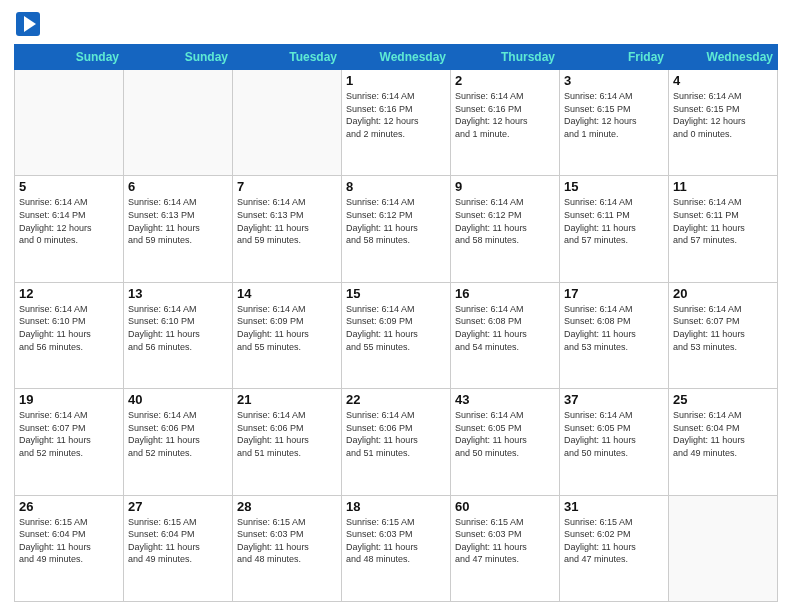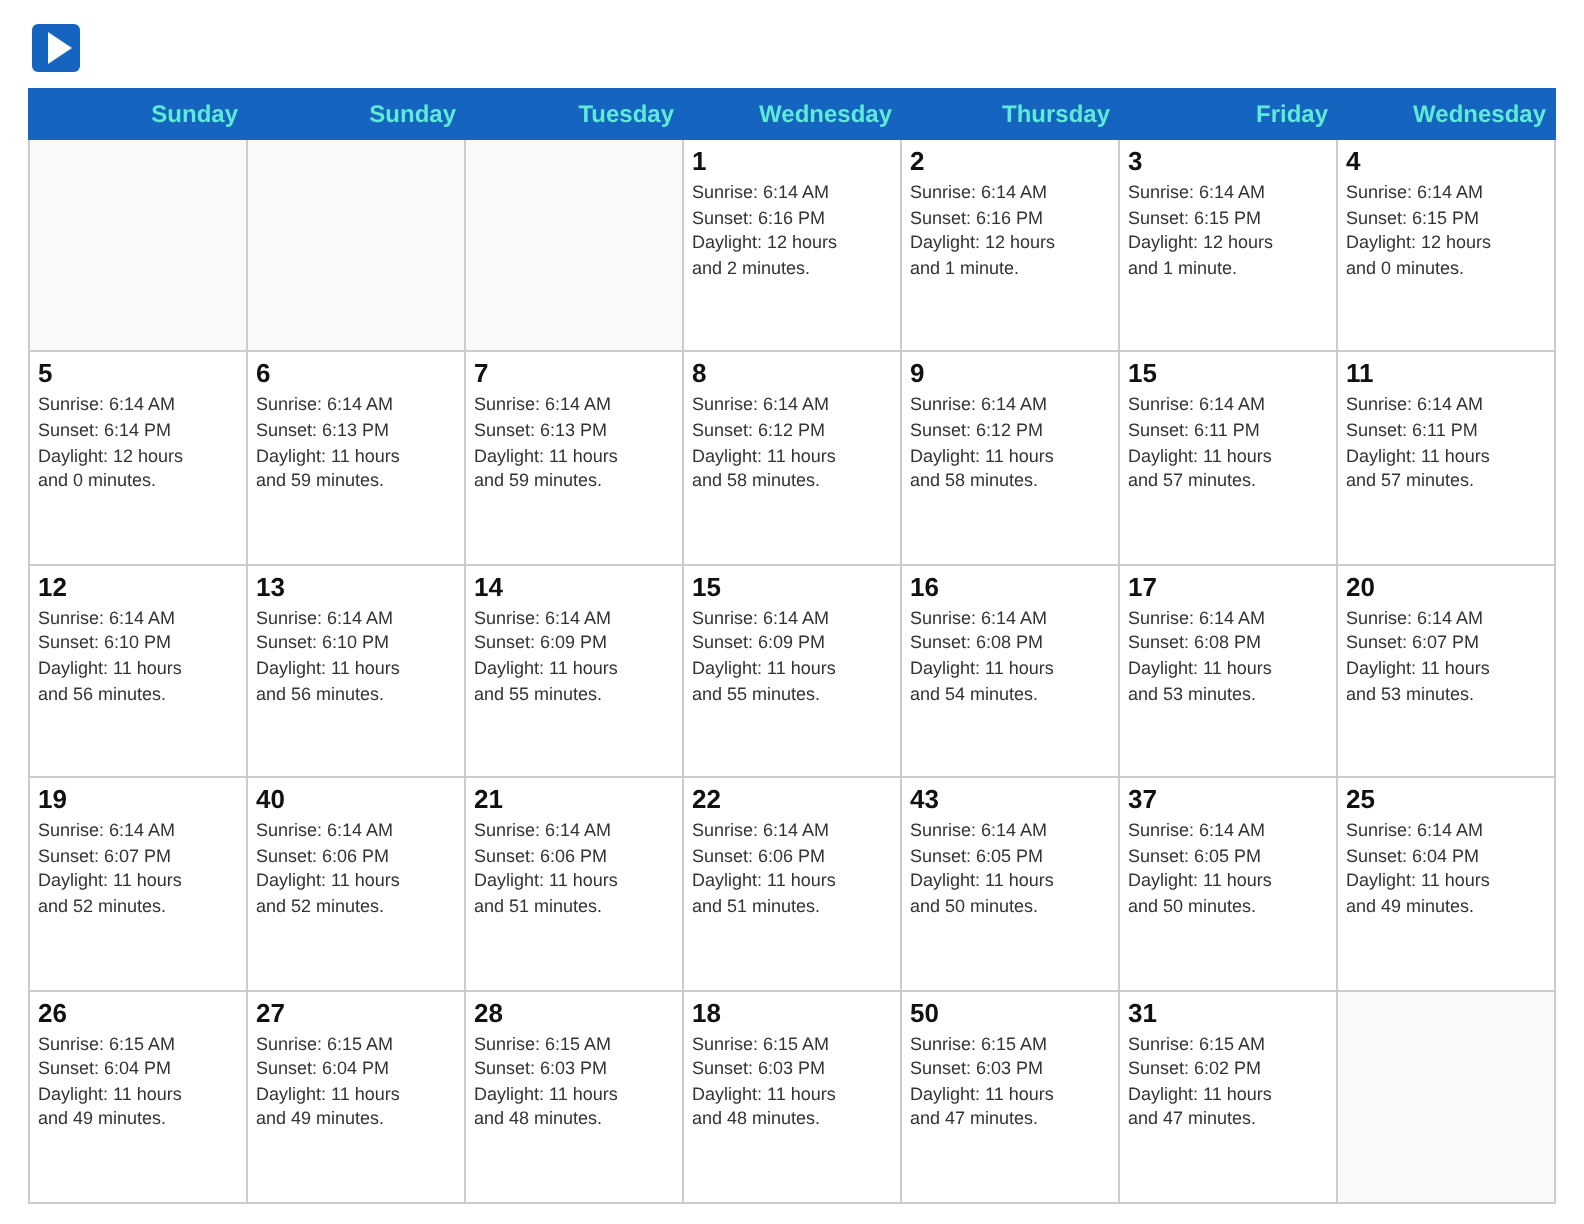--- a/index.html
+++ b/index.html
@@ -344,21 +344,21 @@
 and 48 minutes.</div>
           </td>
           <td>
             <span class="day-number">18</span>
             <div class="day-info" style="white-space: pre-line;">Sunrise: 6:15 AM
 Sunset: 6:03 PM
 Daylight: 11 hours
 and 48 minutes.</div>
           </td>
           <td>
-            <span class="day-number">50</span>
+            <span class="day-number">60</span>
             <div class="day-info" style="white-space: pre-line;">Sunrise: 6:15 AM
 Sunset: 6:03 PM
 Daylight: 11 hours
 and 47 minutes.</div>
           </td>
           <td>
             <span class="day-number">31</span>
             <div class="day-info" style="white-space: pre-line;">Sunrise: 6:15 AM
 Sunset: 6:02 PM
 Daylight: 11 hours

